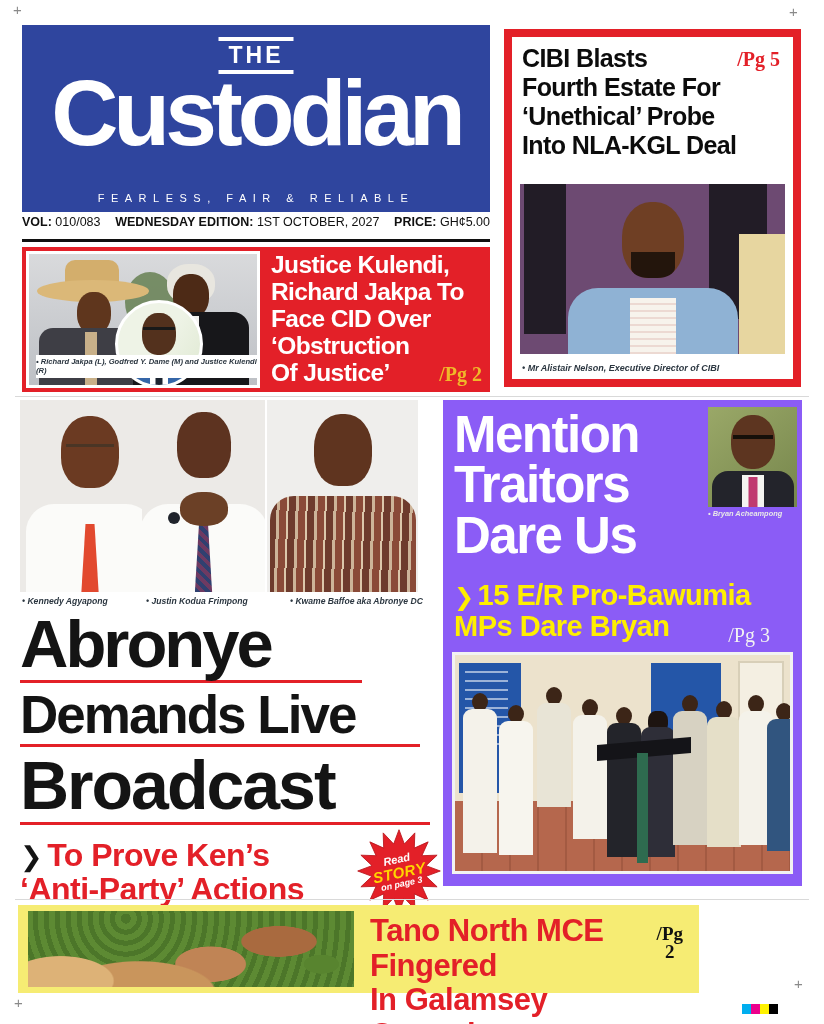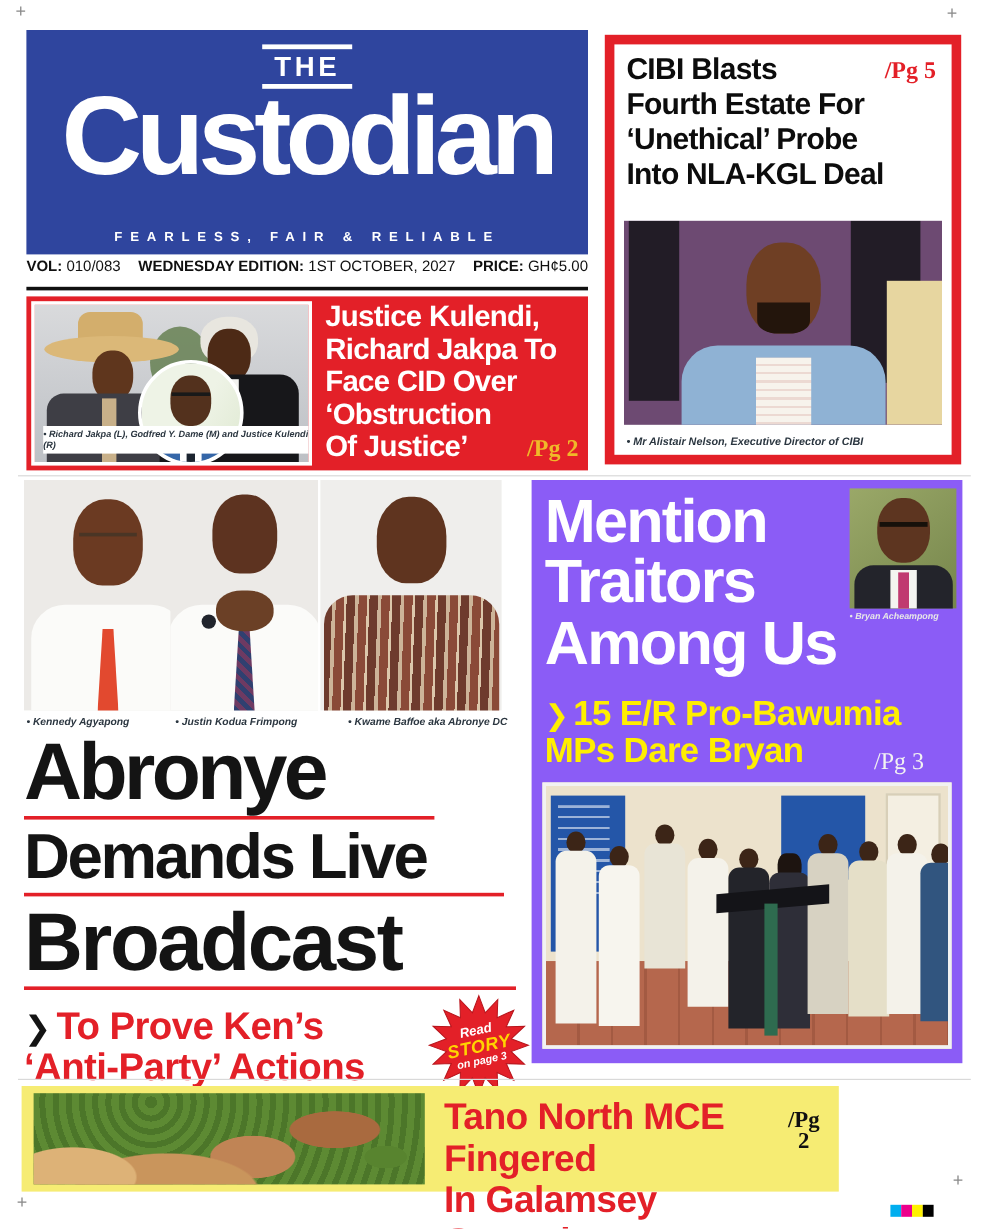--- a/index.html
+++ b/index.html
@@ -13,21 +13,21 @@
   
   .hair { position:absolute; left:15px; width:794px; height:1px; background:#d9d9d9; }
 
   
   .masthead { position:absolute; left:22px; top:25px; width:468px; height:187px; background:#2f459e; color:#fff; text-align:center; }
   .mast-the { position:absolute; top:12px; left:50%; transform:translateX(-50%); z-index:2;
               border-top:4px solid #fff; border-bottom:4px solid #fff; padding:0 10px;
               font-size:23px; font-weight:bold; letter-spacing:3px; line-height:1.25; }
   .mast-title { position:absolute; top:26px; left:0; right:0; font-size:93px; font-weight:bold;
                 letter-spacing:-5px; line-height:1.35; }
-  .mast-tagline { position:absolute; bottom:8px; left:0; right:0; font-size:11px; font-weight:bold; letter-spacing:6.5px; }
+  .mast-tagline { position:absolute; bottom:8px; left:0; right:0; font-size:11px; font-weight:normal; letter-spacing:6.5px; }
 
   .infobar { position:absolute; left:22px; top:215px; width:468px; display:flex; justify-content:space-between; font-size:12.5px; color:#101010;text-align:right; }
   .infobar b { font-weight:bold; }
   .rule { position:absolute; left:22px; top:239px; width:468px; height:3px; background:#101010; }
 
   
   .cibi { position:absolute; left:504px; top:29px; width:297px; height:358px; background:#fff; border:8px solid #e32028; }
   .cibi-head { position:relative; margin:7px 0 0 10px; width:250px; font-size:25px; font-weight:800; letter-spacing:-0.6px; line-height:1.16; color:#0c0c0c; }
   .cibi-pg { position:absolute; top:11px; right:13px; font-family:"Liberation Serif","DejaVu Serif",serif; font-weight:bold; font-size:20px; color:#e32028; }
   .cibi-photo { position:absolute; left:8px; right:8px; top:147px; height:170px; background:#6d4a72; overflow:hidden; }
@@ -260,21 +260,21 @@
       <span class="burst-t1">Read</span>
       <span class="burst-t2">STORY</span>
       <span class="burst-t3">on page 3</span>
     </div>
   </div>
 
   <section class="mention">
     <div class="men-head">
       <div>Mention</div>
       <div>Traitors</div>
-      <div>Among Us</div>
+      <div>Dare Us</div>
     </div>
     <div class="bryan">
       <div class="br-body"></div>
       <div class="br-shirt"></div>
       <div class="br-tie"></div>
       <div class="br-head"></div>
       <div class="br-glass"></div>
     </div>
     <div class="bryan-cap">• Bryan Acheampong</div>
     <div class="men-sub">

